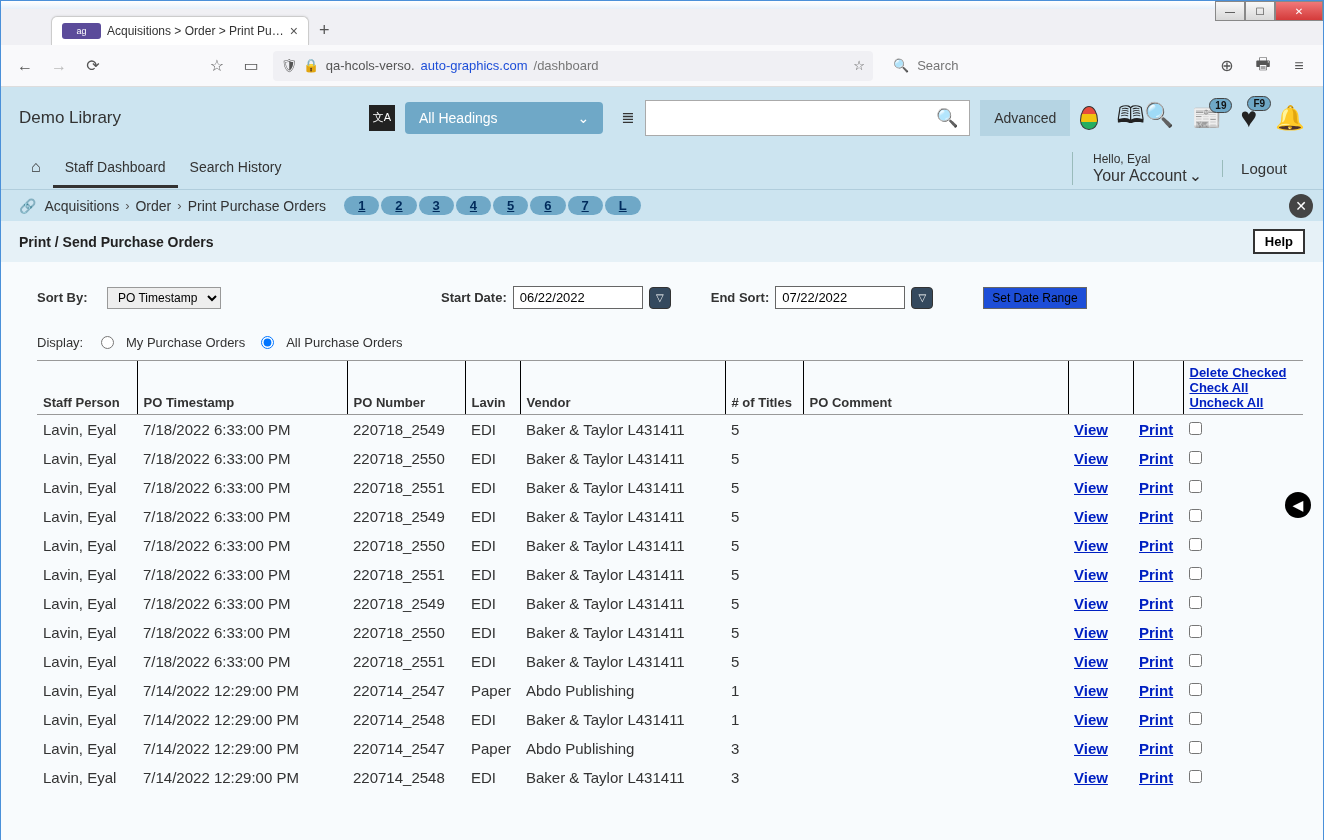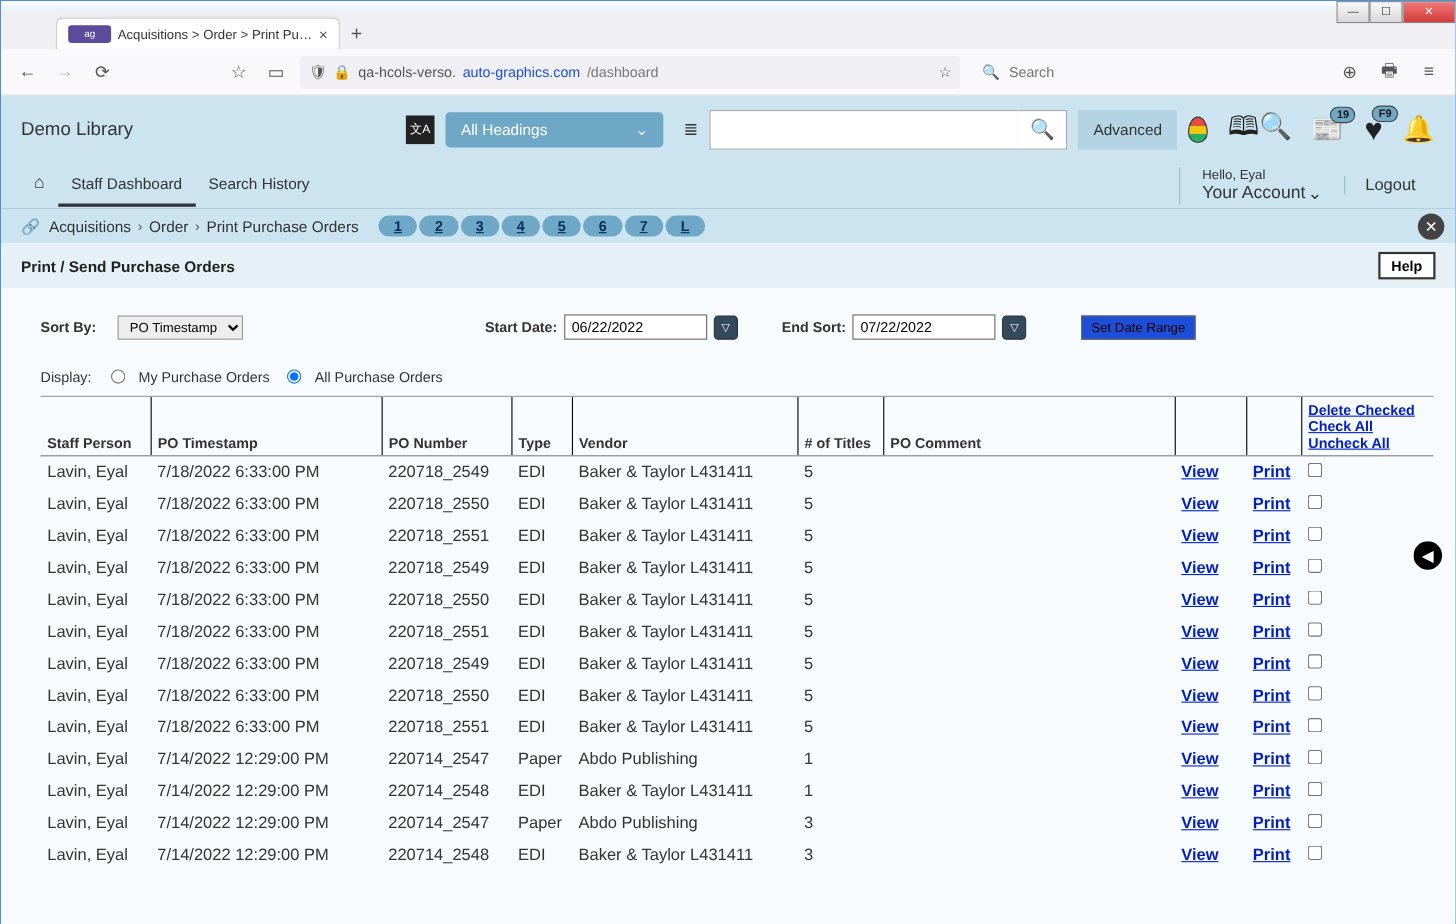--- a/index.html
+++ b/index.html
@@ -273,21 +273,21 @@
             <col>
             <col style="width:65px">
             <col style="width:50px">
             <col style="width:120px">
         </colgroup>
         <thead>
           <tr>
             <th>Staff Person</th>
             <th>PO Timestamp</th>
             <th>PO Number</th>
-            <th>Type</th>
+            <th>Lavin</th>
             <th>Vendor</th>
             <th># of Titles</th>
             <th>PO Comment</th>
             <th></th>
             <th></th>
             <th class="actions-head">
               <a href="#">Delete Checked</a>
               <a href="#">Check All</a>
               <a href="#">Uncheck All</a>
             </th>

